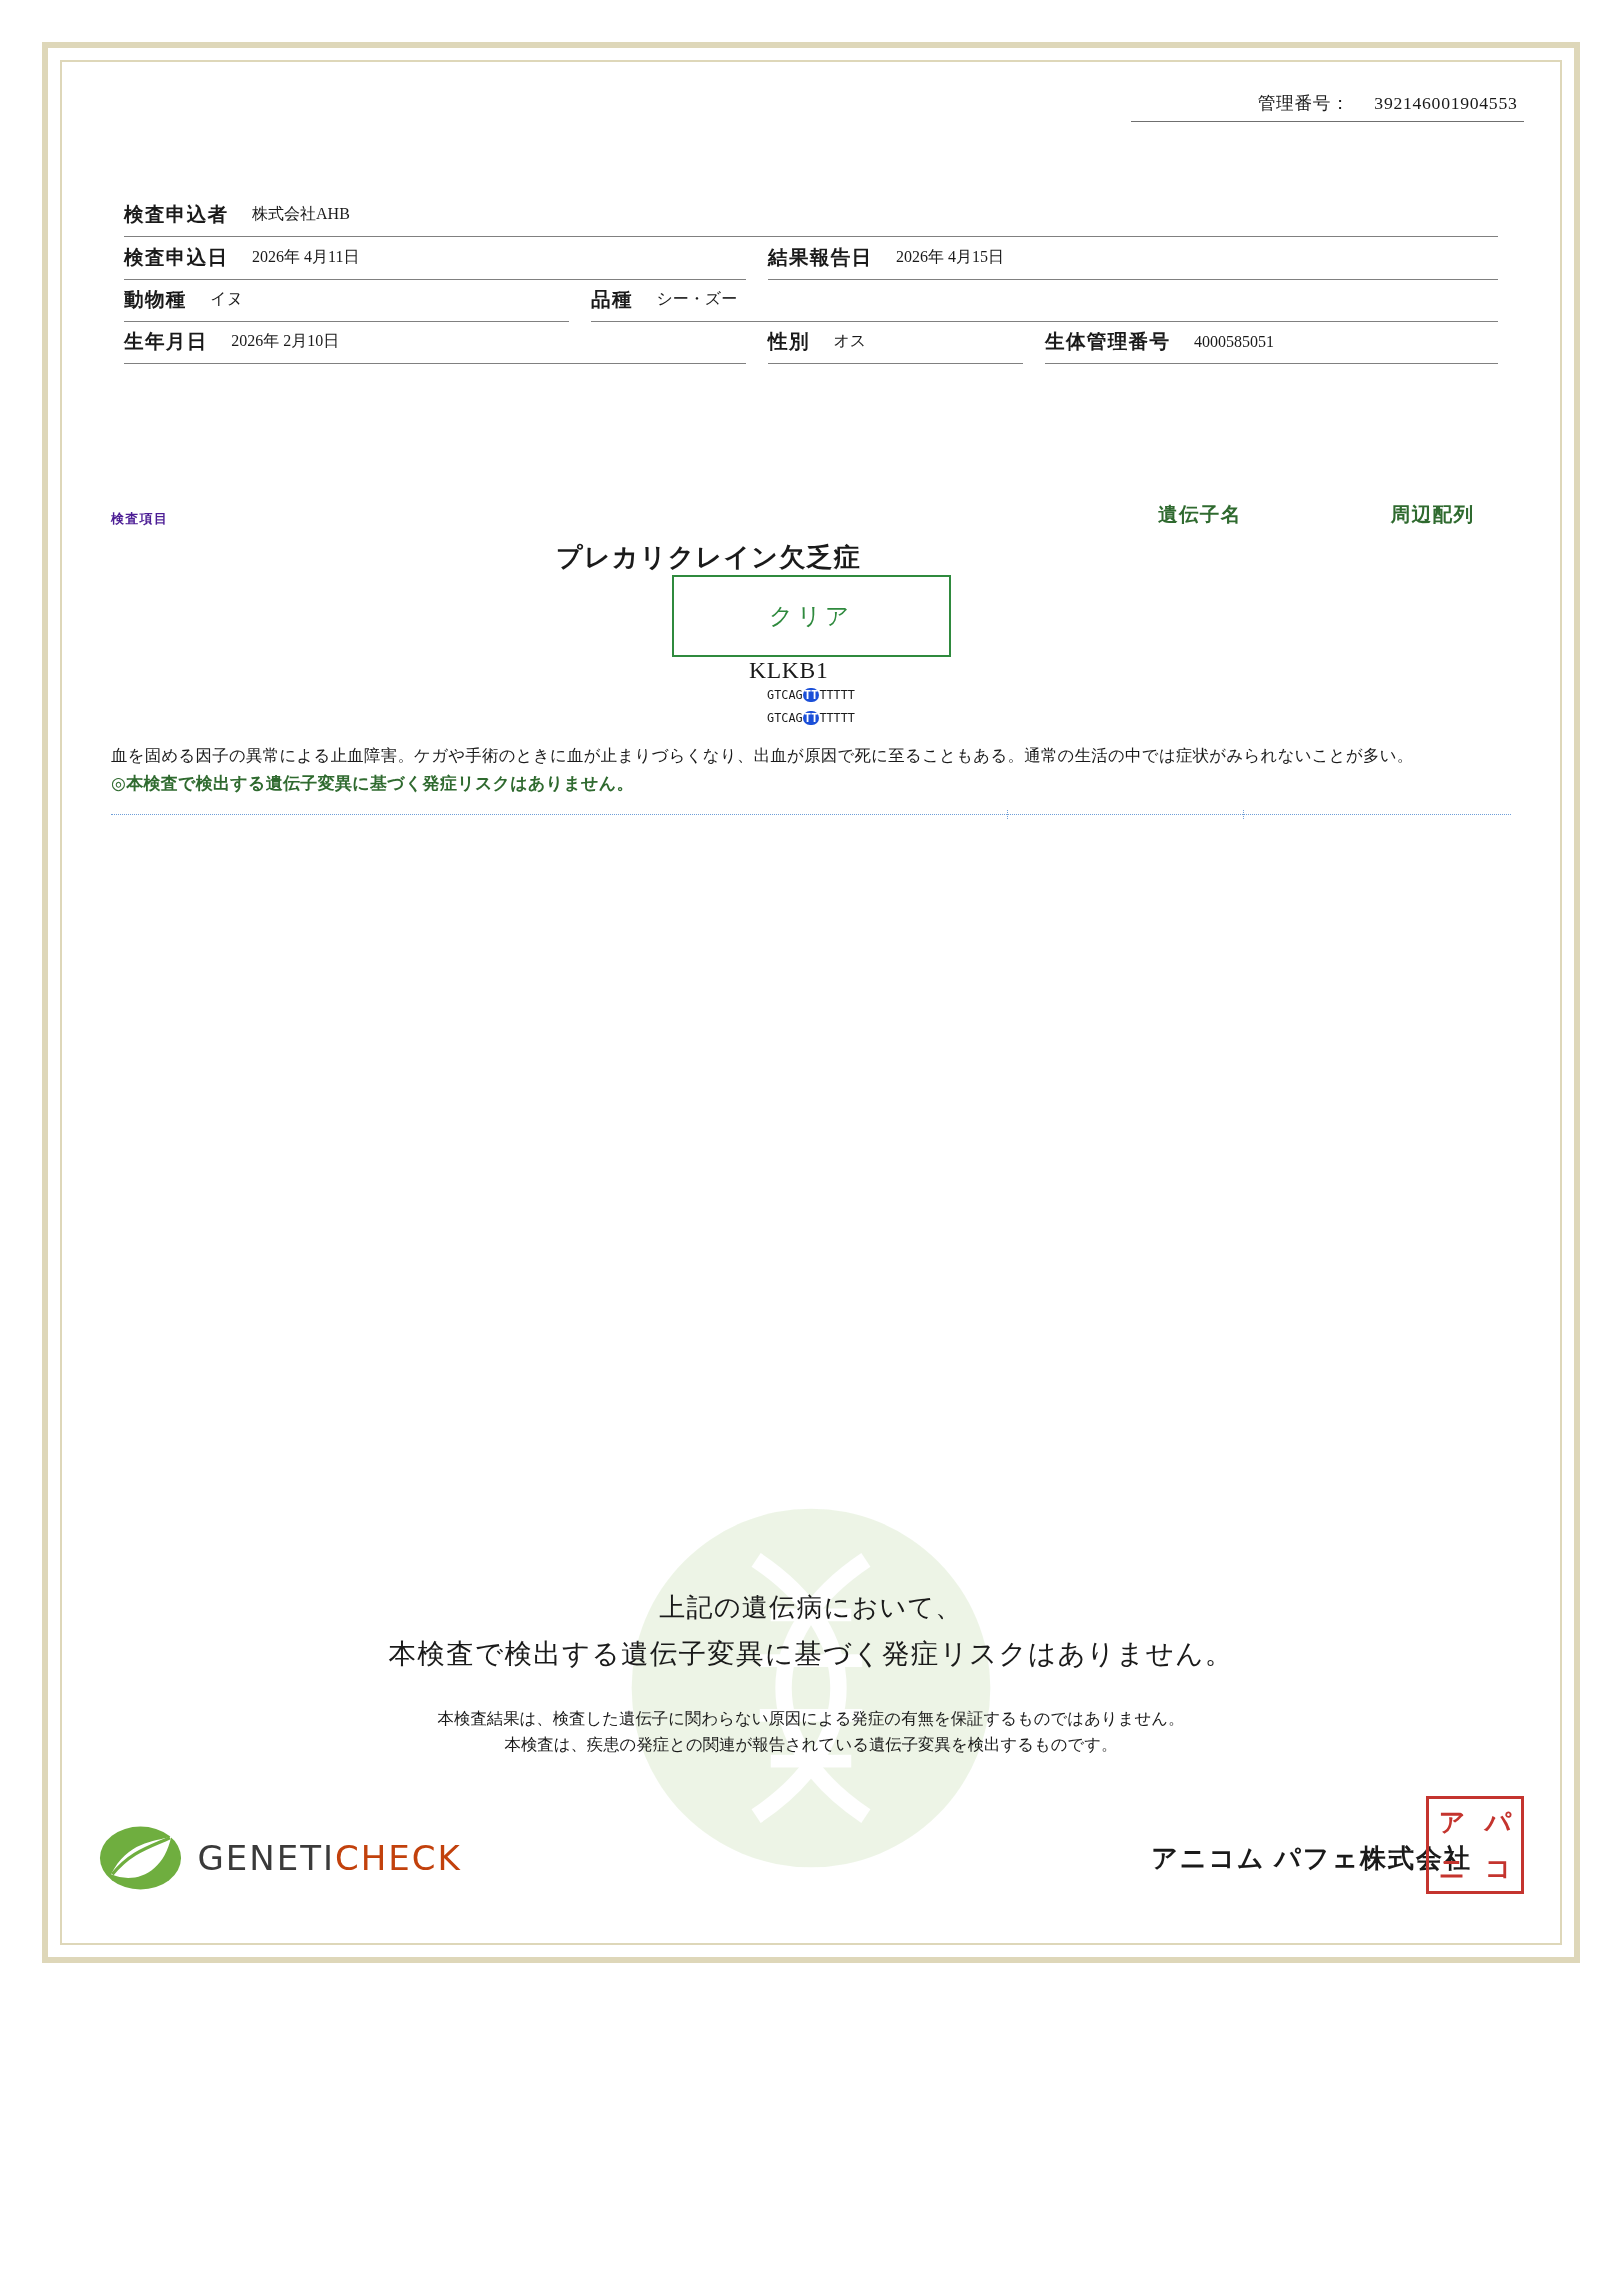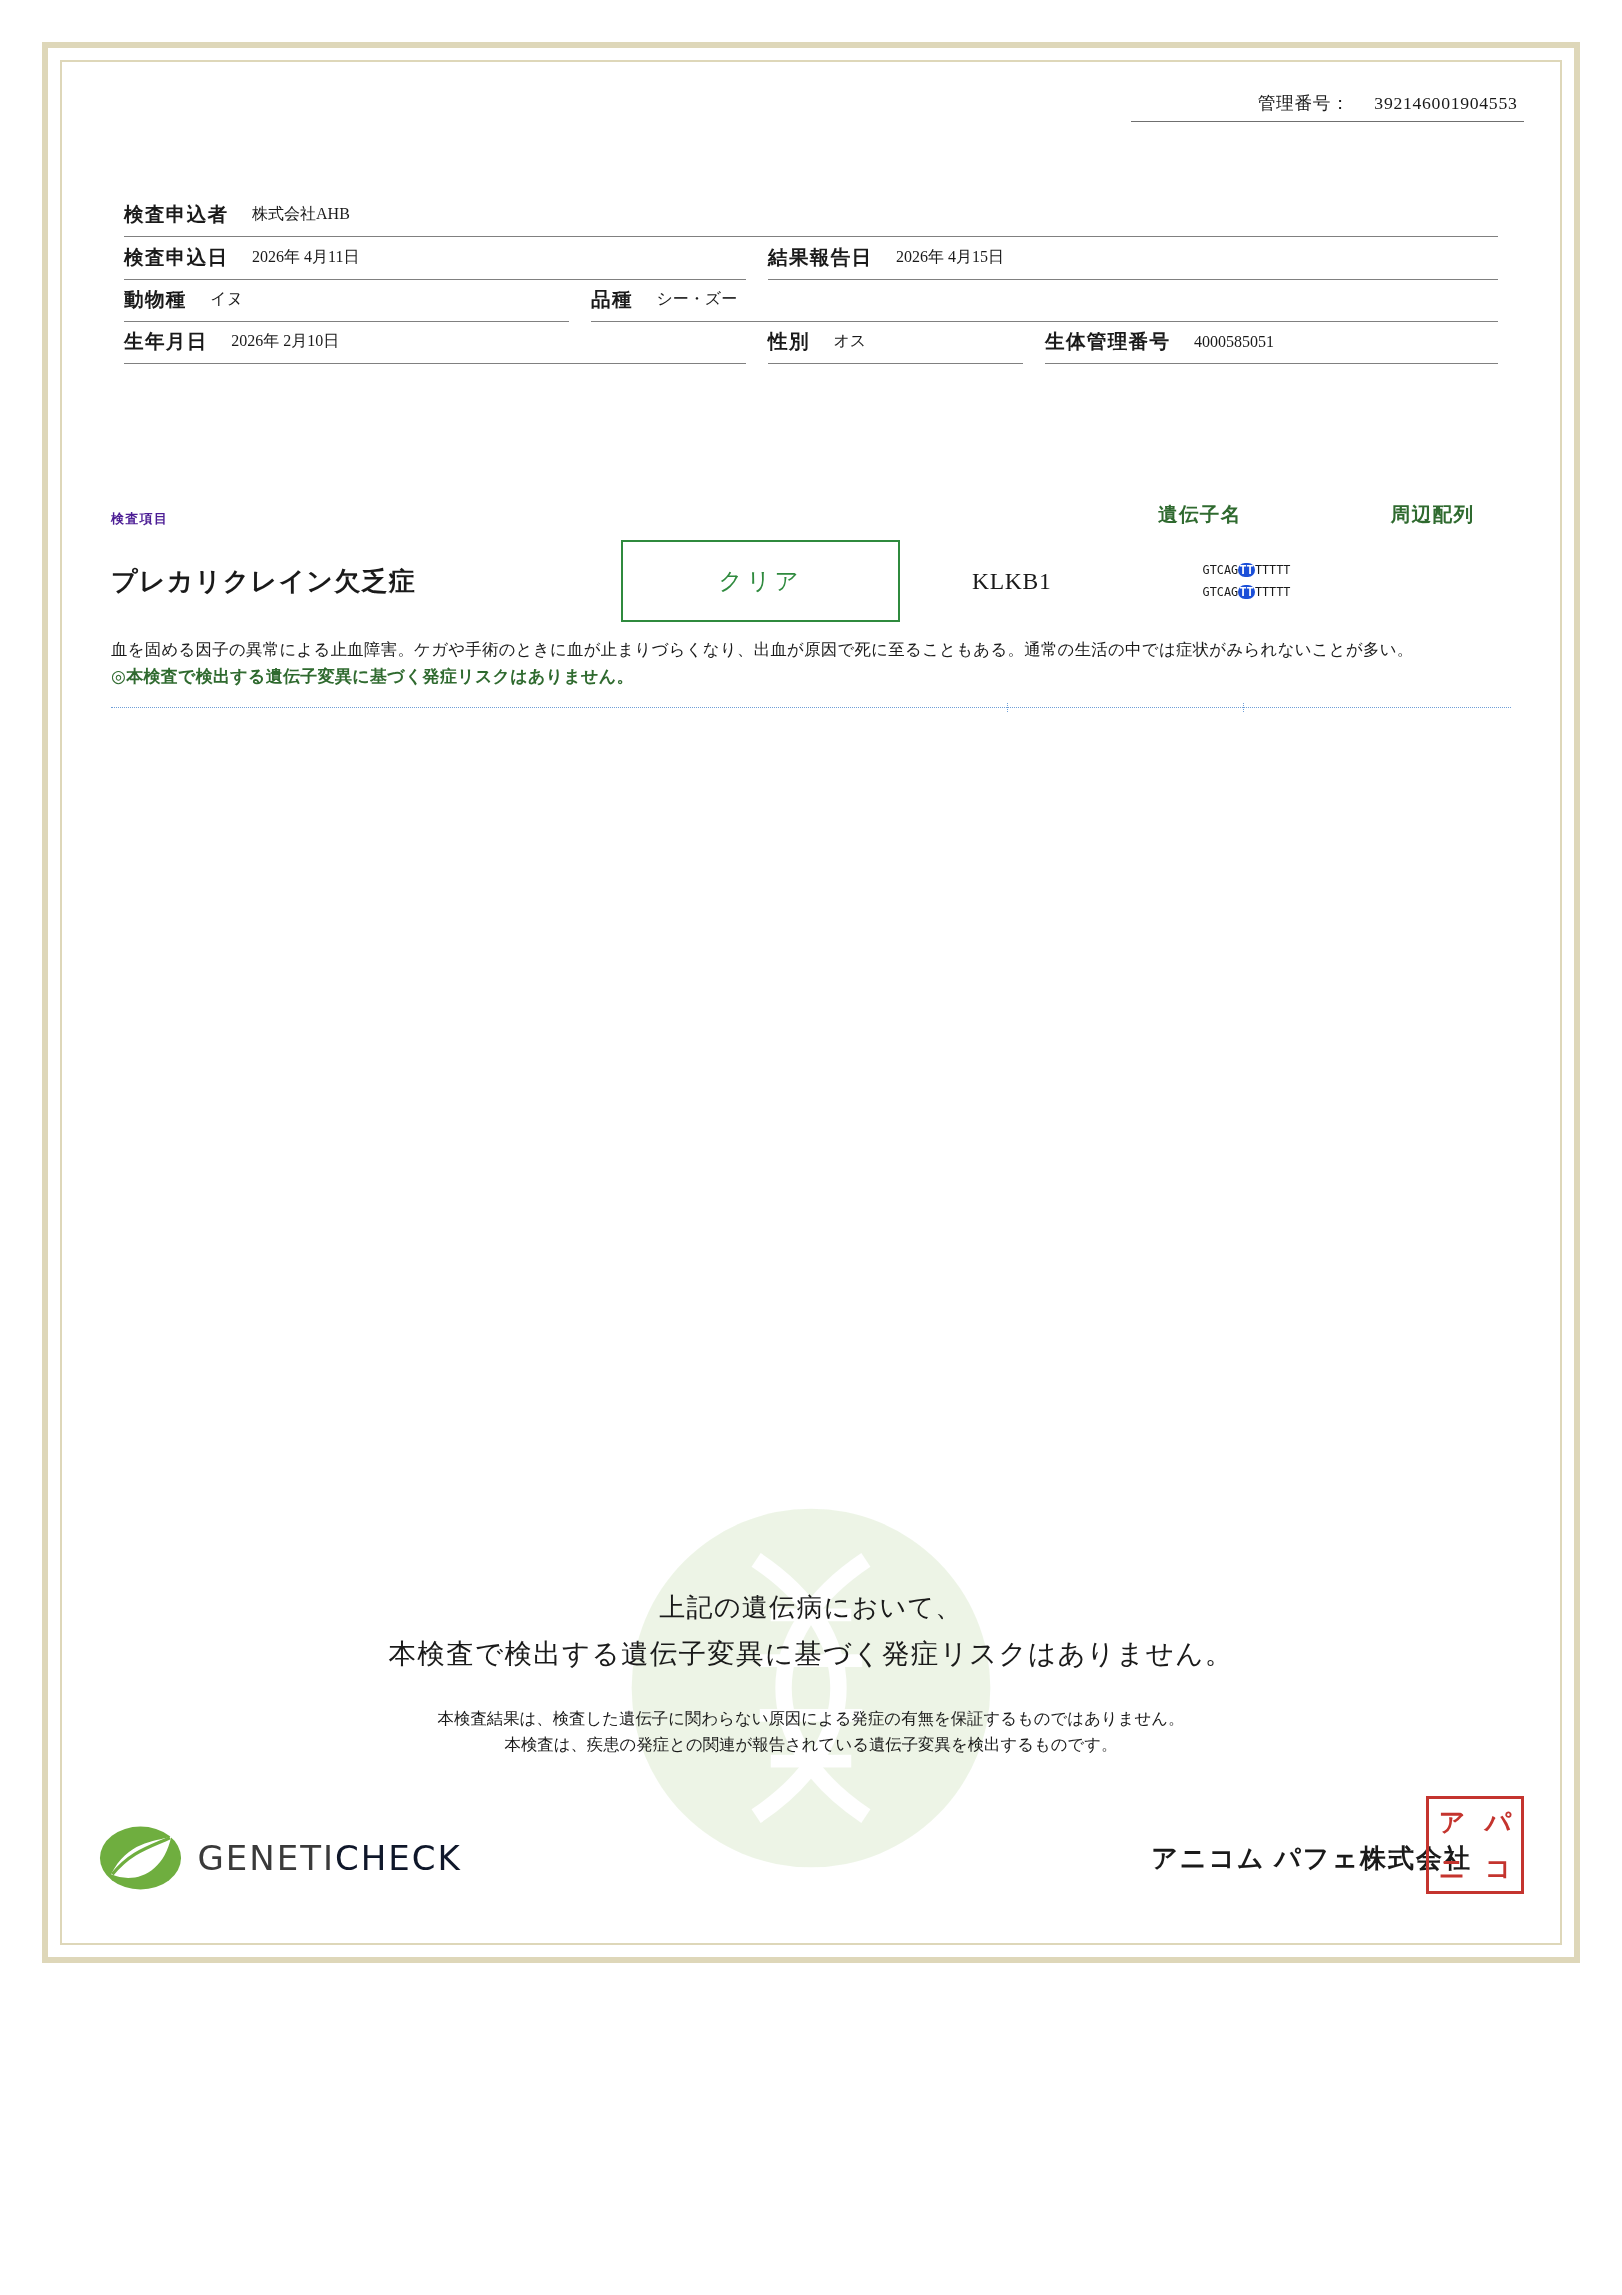--- a/index.html
+++ b/index.html
@@ -126,20 +126,21 @@
   }
   .rh-spacer { flex: 1 1 auto; }
   .rh-gene { width: 196px; color:#2f6a2f; font-size:19.6px; font-weight:700; letter-spacing:1.3px;}
   .rh-seq { width: 157px; color:#2f6a2f; font-size:19.6px; font-weight:700; letter-spacing:1.3px; text-align:center;}
 
   .result-row {
     display: flex;
     align-items: center;
     padding: 0 13px;
     margin-top: 11.8px;
+    flex-direction: column;
   }
   .disease-name {
     font-size: 26px;
     font-weight: 700;
     letter-spacing: 1.3px;
     width: 510px;
   }
   .status-badge {
     border: 2px solid #2f8a3e;
     color: #2f8a3e;
@@ -257,21 +258,21 @@
     display: flex;
     align-items: center;
   }
   .logo-text {
     font-size: 34px;
     letter-spacing: 2px;
     font-family: "DejaVu Sans", "Liberation Sans", sans-serif;
     margin-left: 14.4px;
   }
   .logo-text .g1 { color: #3a3a3a; }
-  .logo-text .g2 { color: #0f172a; }
+  .logo-text .g2 { color: #c2410c; }
   .company-wrap {
     position: relative;
     display: flex;
     align-items: flex-end;
   }
   .company {
     font-size: 26px;
     letter-spacing: 2px;
     font-weight: 700;
     margin-right: 13px;

